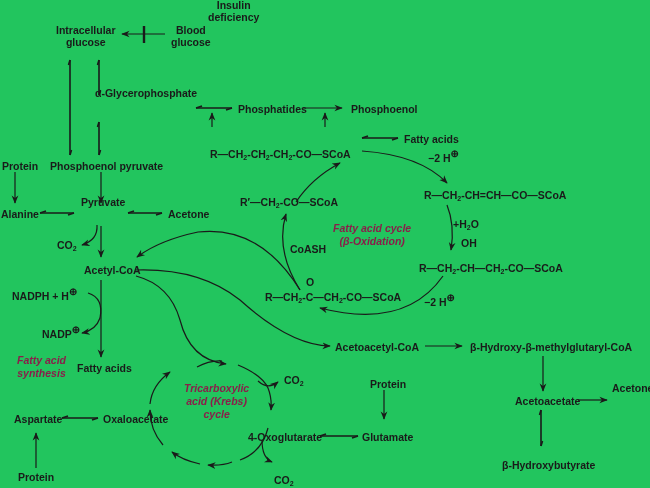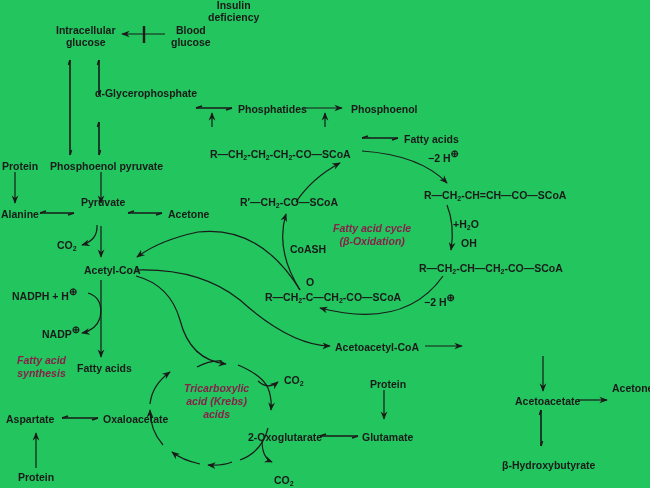--- a/index.html
+++ b/index.html
@@ -170,30 +170,31 @@
   <div class="lbl" style="left:76px;top:264px;margin-left:8px;">Acetyl-CoA</div>
   <div class="lbl" style="left:12px;top:290px;"><span>NADPH + H</span><span class="plus">⊕</span></div>
   <div class="lbl" style="left:42px;top:328px;"><span>NADP</span><span class="plus">⊕</span></div>
   <div class="lbl it" style="left:17px;top:354px;">
     <div>Fatty acid</div>
     <div>synthesis</div>
   </div>
   <div class="lbl" style="left:77px;top:362px;">Fatty acids</div>
 
   <div class="lbl" style="left:335px;top:341px;">Acetoacetyl-CoA</div>
+  <div class="lbl" style="left:470px;top:341px;">β-Hydroxy-β-methylglutaryl-CoA</div>
   <div class="lbl" style="left:515px;top:395px;">Acetoacetate</div>
   <div class="lbl" style="left:612px;top:382px;">Acetone</div>
   <div class="lbl" style="left:502px;top:459px;">β-Hydroxybutyrate</div>
 
   <div class="lbl" style="left:284px;top:374px;">CO<sub>2</sub></div>
   <div class="lbl" style="left:274px;top:474px;">CO<sub>2</sub></div>
   <div class="lbl" style="left:370px;top:378px;">Protein</div>
   <div class="lbl" style="left:362px;top:431px;">Glutamate</div>
-  <div class="lbl" style="left:248px;top:431px;">2-Oxoglutarate</div>
-  <div class="lbl" style="left:6px;top:413px;">Aspartate</div>
+  <div class="lbl" style="left:248px;top:431px;">4-Oxoglutarate</div>
+  <div class="lbl" style="left:14px;top:413px;">Aspartate</div>
   <div class="lbl" style="left:103px;top:413px;">Oxaloacetate</div>
   <div class="lbl" style="left:18px;top:471px;">Protein</div>
   <div class="lbl it" style="left:184px;top:382px;">
     <div>Tricarboxylic</div>
     <div>acid (Krebs)</div>
-    <div>acids</div>
+    <div>cycle</div>
   </div>
 </div>
 
 </body></html>

